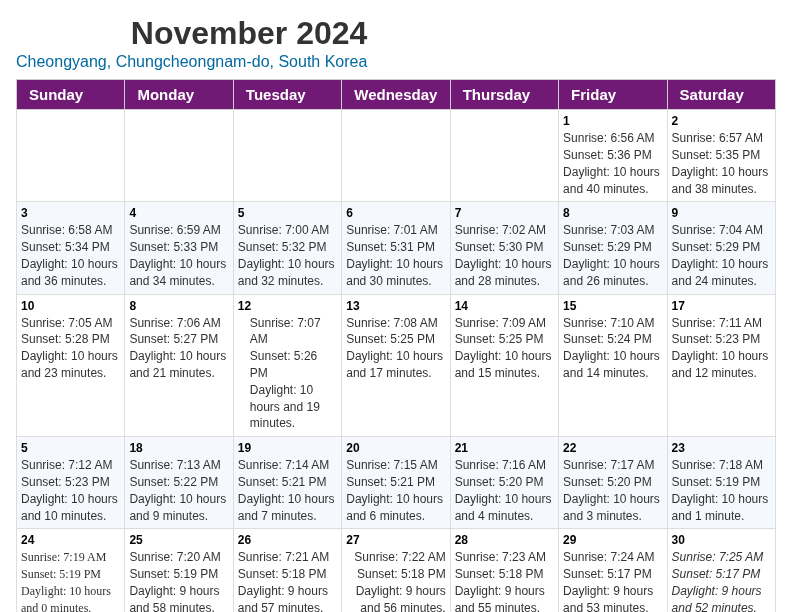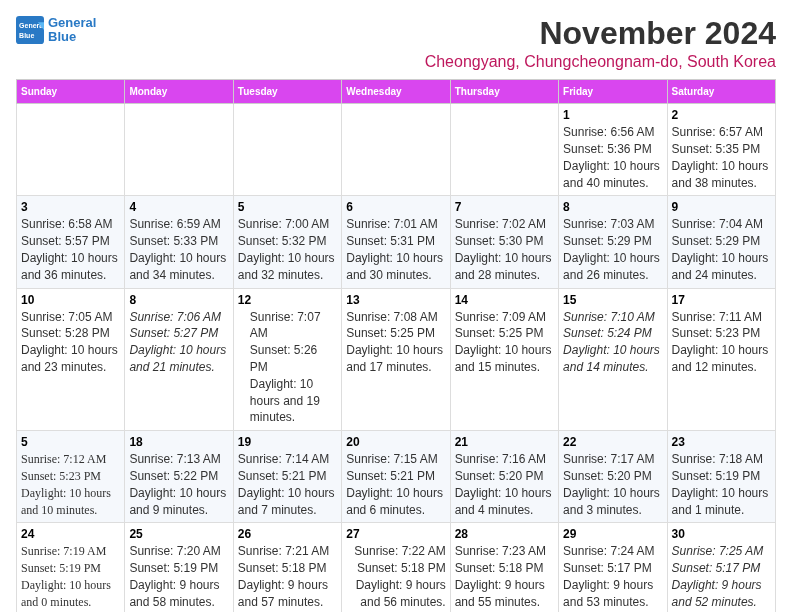--- a/index.html
+++ b/index.html
@@ -24,50 +24,49 @@
     .logo-text span {
       color: #2979c5;
     }
     .logo-icon {
       width: 28px;
       height: 28px;
       margin-right: 4px;
     }
     .title-section {
       text-align: right;
-      margin-left: 8px;
     }
     .month-title {
       font-size: 32px;
       font-weight: bold;
       color: #333;
       line-height: 1.1;
     }
     .location-title {
       font-size: 16px;
-      color: #be185d;
+      color: #0369a1;
       margin-top: 2px;
     }
     .top-row {
       display: flex;
       justify-content: space-between;
       align-items: flex-start;
       margin-bottom: 8px;
     }
     .calendar {
       width: 100%;
       border-collapse: collapse;
       font-size: 11px;
     }
     .calendar th {
-      background: #d946ef;
+      background: #701a75;
       color: #fff;
-      padding: 6px 4px;
+      padding: 6px 12px;
       text-align: left;
-      font-size: 10px;
+      font-size: 15px;
       border: 1px solid #ccc;
     }
     .calendar td {
       border: 1px solid #ddd;
       vertical-align: top;
       padding: 4px;
       width: calc(100% / 7);
       min-height: 80px;
       background: #fff;
     }
@@ -90,32 +89,20 @@
     }
     .empty-cell {
       background: #fff !important;
     }
     .row-alt td { background: #f0f4fa; }
   </style>
 </head>
 <body>
 
 <div class="top-row">
-  <div class="header-logo">
-    <svg class="logo-icon" viewBox="0 0 36 36" xmlns="http://www.w3.org/2000/svg">
-      <rect width="36" height="36" rx="4" fill="#2979c5"></rect>
-      <text x="4" y="16" font-size="9" fill="white" font-family="Arial" font-weight="bold">General</text>
-      <text x="4" y="28" font-size="9" fill="white" font-family="Arial" font-weight="bold">Blue</text>
-      <polygon points="28,8 36,8 36,18" fill="#5bb8f5"></polygon>
-    </svg>
-    <div class="logo-text">
-      <div><span>General</span></div>
-      <div><span style="color:#2979c5">Blue</span></div>
-    </div>
-  </div>
   <div class="title-section">
     <div class="month-title">November 2024</div>
     <div class="location-title">Cheongyang, Chungcheongnam-do, South Korea</div>
   </div>
 </div>
 
 <table class="calendar">
   <thead>
     <tr>
     <th>Sunday</th>
@@ -144,21 +131,21 @@
           <span class="day-number">2</span>
           <div class="day-info" style="white-space: pre-wrap;">Sunrise: 6:57 AM
 Sunset: 5:35 PM
 Daylight: 10 hours and 38 minutes.</div>
         </td>
       </tr>
       <tr class="row-alt">
         <td>
           <span class="day-number">3</span>
           <div class="day-info" style="white-space: pre-wrap;">Sunrise: 6:58 AM
-Sunset: 5:57 PM
+Sunset: 5:34 PM
 Daylight: 10 hours and 36 minutes.</div>
         </td>
         <td>
           <span class="day-number">4</span>
           <div class="day-info" style="white-space: pre-wrap;">Sunrise: 6:59 AM
 Sunset: 5:33 PM
 Daylight: 10 hours and 34 minutes.</div>
         </td>
         <td>
           <span class="day-number">5</span>
@@ -193,21 +180,21 @@
       </tr>
       <tr>
         <td>
           <span class="day-number">10</span>
           <div class="day-info" style="white-space: pre-wrap;">Sunrise: 7:05 AM
 Sunset: 5:28 PM
 Daylight: 10 hours and 23 minutes.</div>
         </td>
         <td>
           <span class="day-number">8</span>
-          <div class="day-info" style="white-space: pre-wrap; font-style: italic;">Sunrise: 7:06 AM
+          <div class="day-info" style="white-space: pre-wrap;">Sunrise: 7:06 AM
 Sunset: 5:27 PM
 Daylight: 10 hours and 21 minutes.</div>
         </td>
         <td>
           <span class="day-number">12</span>
           <div class="day-info" style="white-space: pre-wrap; margin-left: 12px;">Sunrise: 7:07 AM
 Sunset: 5:26 PM
 Daylight: 10 hours and 19 minutes.</div>
         </td>
         <td>
@@ -217,35 +204,35 @@
 Daylight: 10 hours and 17 minutes.</div>
         </td>
         <td>
           <span class="day-number">14</span>
           <div class="day-info" style="white-space: pre-wrap;">Sunrise: 7:09 AM
 Sunset: 5:25 PM
 Daylight: 10 hours and 15 minutes.</div>
         </td>
         <td>
           <span class="day-number">15</span>
-          <div class="day-info" style="white-space: pre-wrap; font-style: italic;">Sunrise: 7:10 AM
+          <div class="day-info" style="white-space: pre-wrap;">Sunrise: 7:10 AM
 Sunset: 5:24 PM
 Daylight: 10 hours and 14 minutes.</div>
         </td>
         <td>
           <span class="day-number">17</span>
           <div class="day-info" style="white-space: pre-wrap;">Sunrise: 7:11 AM
 Sunset: 5:23 PM
 Daylight: 10 hours and 12 minutes.</div>
         </td>
       </tr>
       <tr class="row-alt">
         <td>
           <span class="day-number">5</span>
-          <div class="day-info" style="white-space: pre-wrap; font-family: Liberation Serif, serif;">Sunrise: 7:12 AM
+          <div class="day-info" style="white-space: pre-wrap;">Sunrise: 7:12 AM
 Sunset: 5:23 PM
 Daylight: 10 hours and 10 minutes.</div>
         </td>
         <td>
           <span class="day-number">18</span>
           <div class="day-info" style="white-space: pre-wrap;">Sunrise: 7:13 AM
 Sunset: 5:22 PM
 Daylight: 10 hours and 9 minutes.</div>
         </td>
         <td>

